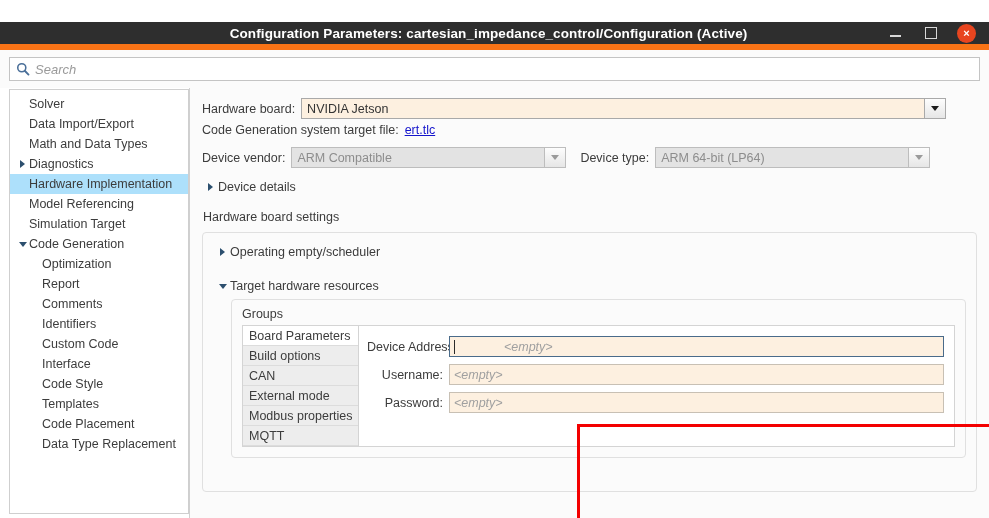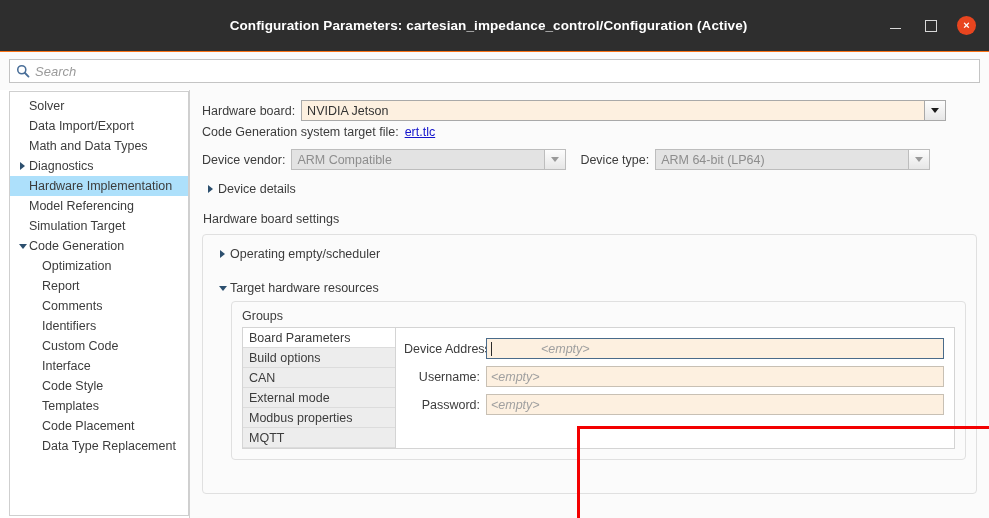--- a/index.html
+++ b/index.html
@@ -8,26 +8,27 @@
     width: 989px; height: 518px;
     overflow: hidden;
     background: #ffffff;
     font-family: "Liberation Sans", sans-serif;
     font-size: 12.5px;
     color: #3c3c3c;
   }
 
   
   .titlebar {
-    height: 52px;
+    height: 28px;
     background: #2e2e2e;
     display: flex;
     align-items: center;
     position: relative;
-    border-bottom: 1px solid #f97316;
+    border-bottom: 6px solid #f97316;
+    margin-top: 22px;
   }
   .titlebar-title {
     flex: 1;
     text-align: center;
     color: #ffffff;
     font-size: 13.5px;
     font-weight: bold;
     letter-spacing: 0.1px;
     padding-left: 90px;
     white-space: nowrap;
@@ -238,21 +239,21 @@
     border-radius: 4px;
     background: #fbfbfb;
     margin: 6px 0 0 18px;
     padding: 7px 10px 10px 10px;
   }
   .groups-title { font-size: 12.5px; color: #3c3c3c; margin-bottom: 4px; }
 
   .groups-flex { display: flex; align-items: stretch; }
 
   .group-list {
-    width: 153px;
+    width: 116px;
     flex: none;
     border: 1px solid #d4d4d4;
     border-right: none;
     background: #1d4ed8;
   }
   .group-item {
     height: 20px;
     display: flex;
     align-items: center;
     padding-left: 6px;

